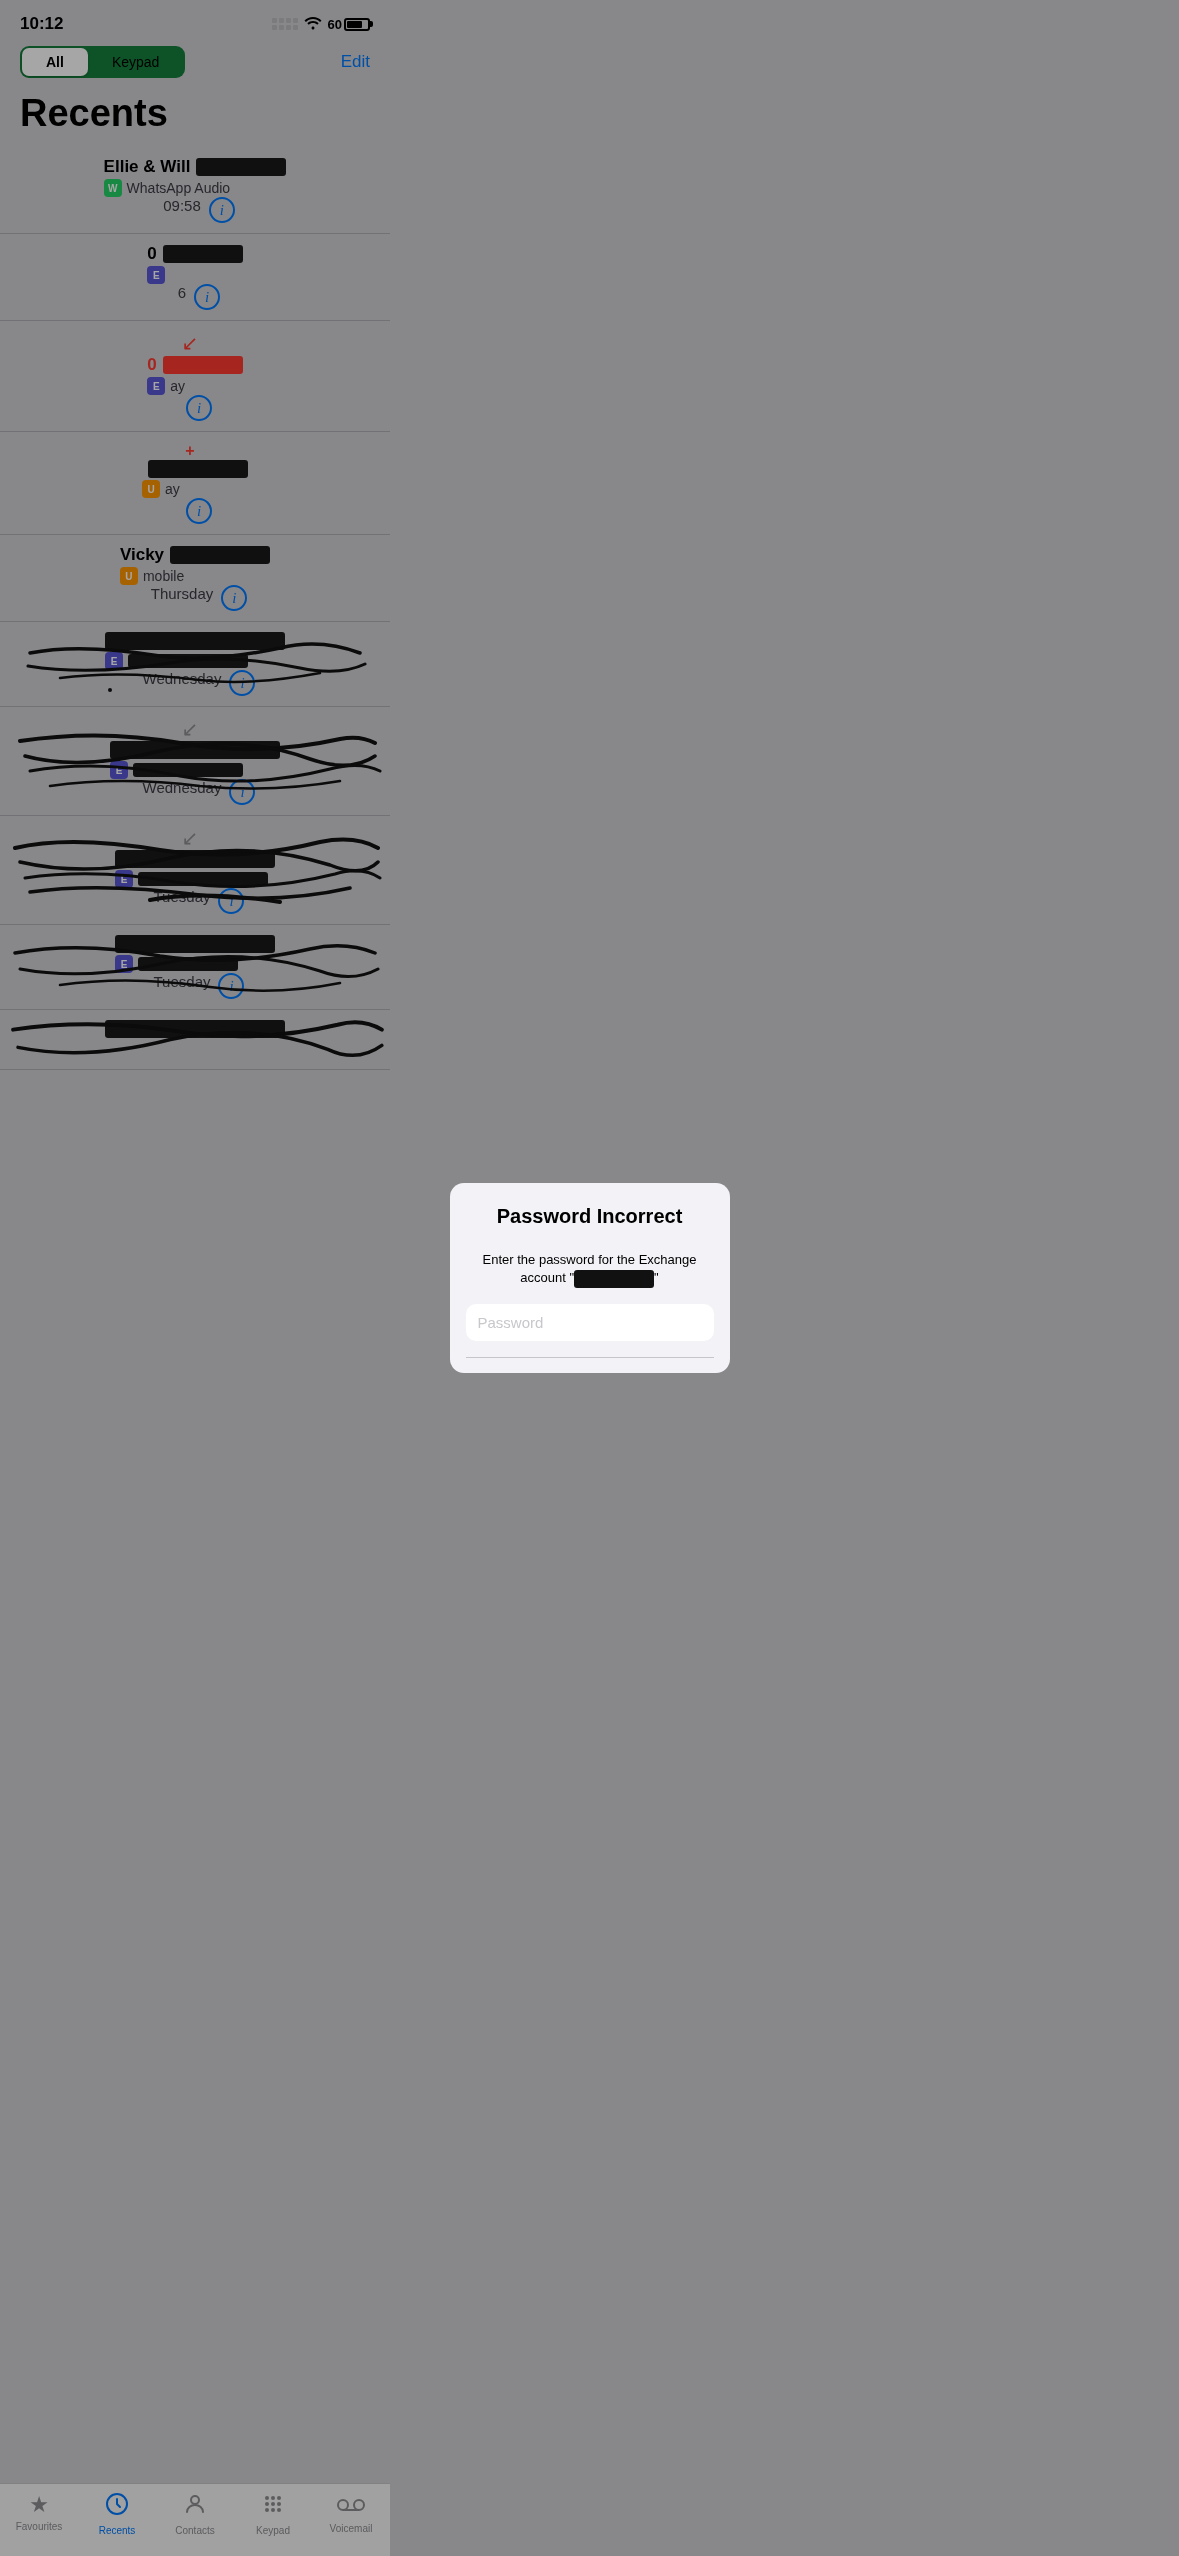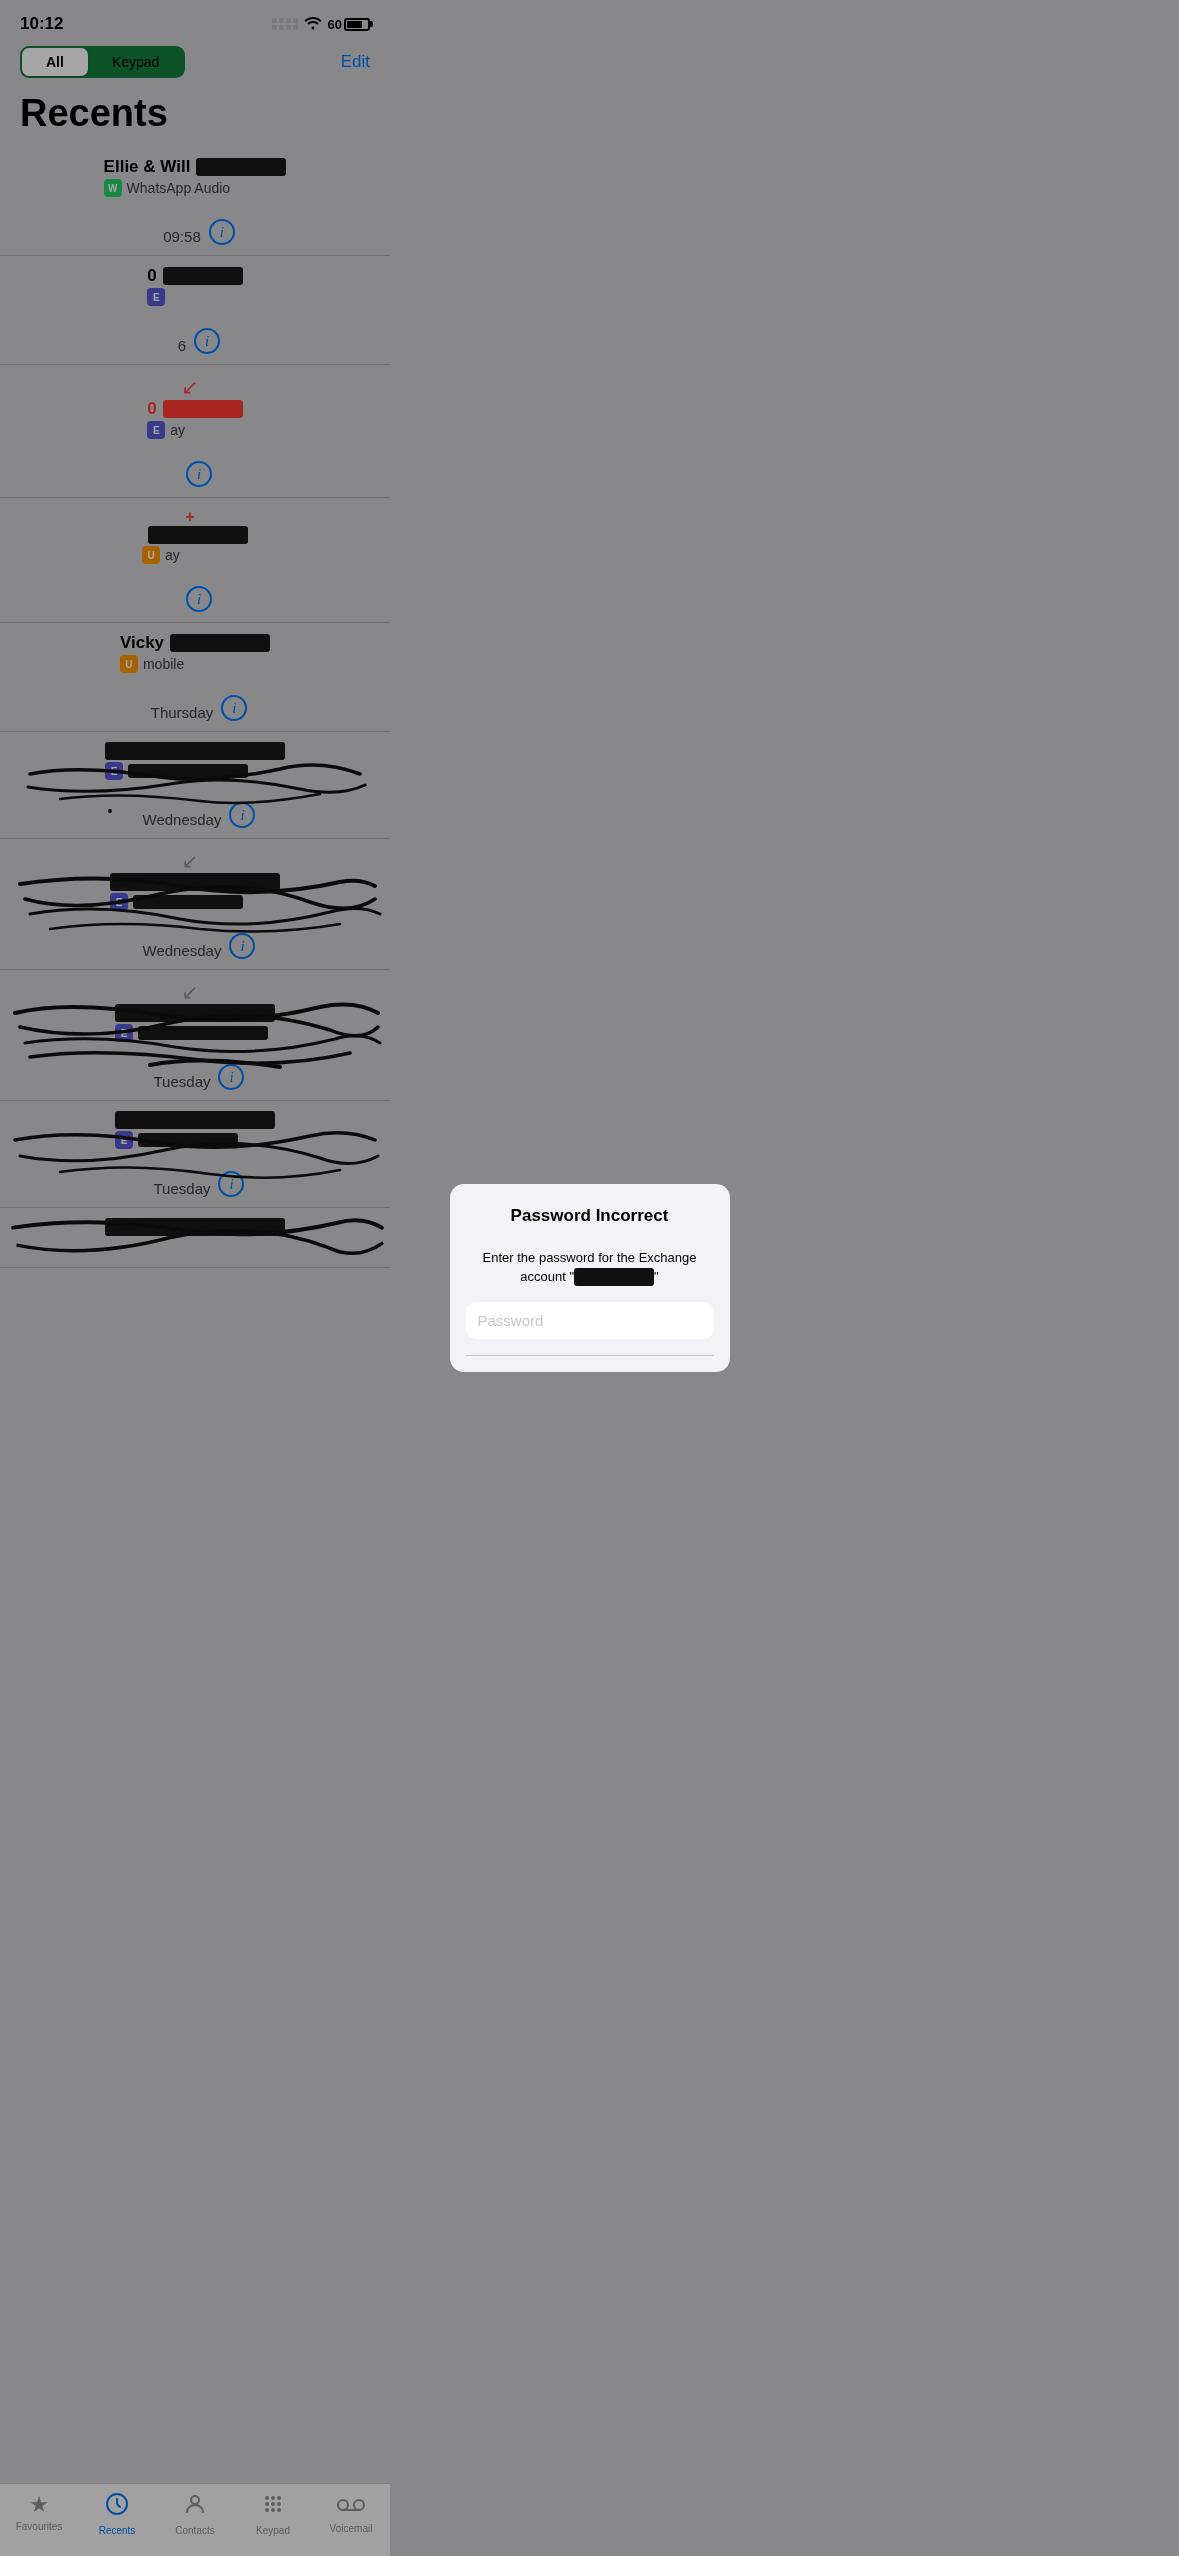--- a/index.html
+++ b/index.html
@@ -207,24 +207,23 @@
     .redacted-name {
       display: inline-block;
       background: #1a1a1a;
       border-radius: 3px;
       height: 18px;
       vertical-align: middle;
     }
 
     .call-time-area {
       display: flex;
-      align-items: flex-end;
+      align-items: flex-start;
       gap: 8px;
       margin-left: 8px;
-      margin-top: 22px;
     }
     .call-time {
       font-size: 15px;
       color: #3c3c43;
     }
     .info-btn {
       width: 26px;
       height: 26px;
       border-radius: 50%;
       border: 2px solid #007aff;
@@ -256,21 +255,21 @@
       background: #f2f2f7;
       border-radius: 14px;
       width: 280px;
       overflow: hidden;
     }
     .modal-content {
       padding: 22px 16px 16px;
       text-align: center;
     }
     .modal-title {
-      font-size: 17px;
+      font-size: 20px;
       font-weight: 700;
       color: #000;
       margin-bottom: 23px;
     }
     .modal-message {
       font-size: 13px;
       color: #000;
       line-height: 1.4;
       margin-bottom: 16px;
     }

